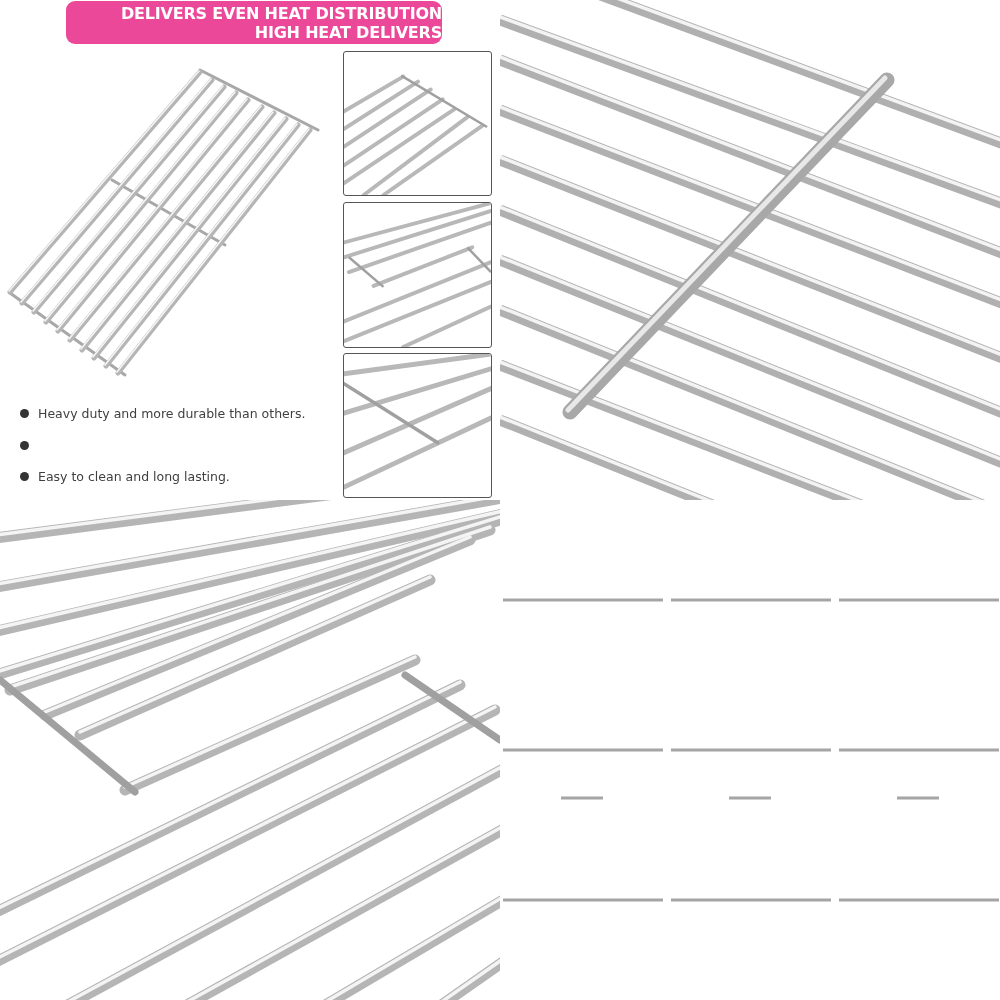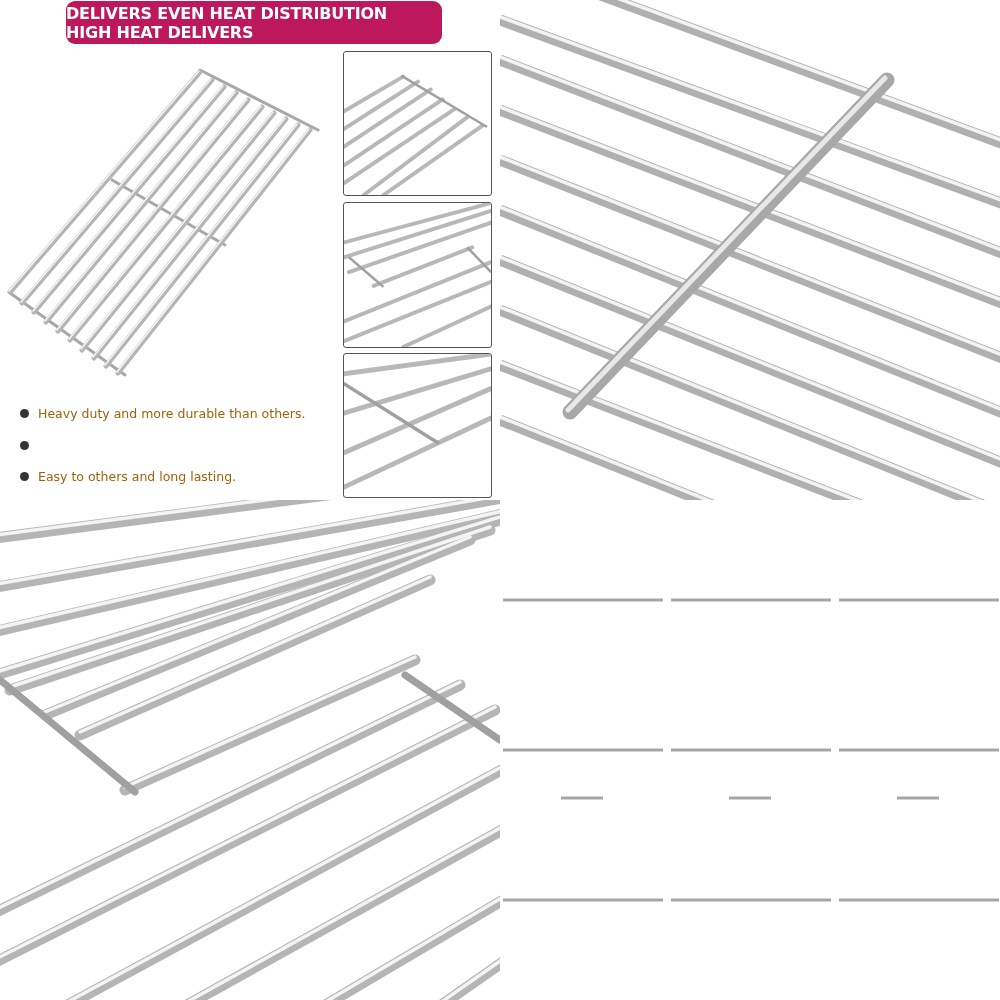--- a/index.html
+++ b/index.html
@@ -7,43 +7,43 @@
     body { position: relative; font-family: "Liberation Sans", sans-serif; }
 
     .quad { position: absolute; width: 500px; height: 500px; overflow: hidden; background: #fff; }
     .q-tl { left: 0; top: 0; }
     .q-tr { left: 500px; top: 0; }
     .q-bl { left: 0; top: 500px; }
     .q-br { left: 500px; top: 500px; }
 
     .banner {
       position: absolute; left: 66px; top: 1px; width: 376px; height: 43px;
-      background: #be185d; border-radius: 9px;
-      color: #ffffff; text-align: left;
+      background: #ec4899; border-radius: 9px;
+      color: #ffffff; text-align: right;
       font-family: "DejaVu Sans", sans-serif; font-weight: bold;
       font-size: 16px; line-height: 19px; padding-top: 3px;
       letter-spacing: -0.2px;
     }
     .banner span { display: block; }
 
     .main-grate { position: absolute; left: 0; top: 60px; width: 330px; height: 330px; }
 
     .thumb {
       position: absolute; left: 343px; width: 149px; border: 1.5px solid #555;
       border-radius: 3px; overflow: hidden; background: #fff;
     }
     .thumb-1 { top: 51px; height: 145px; }
     .thumb-2 { top: 202px; height: 146px; }
     .thumb-3 { top: 353px; height: 145px; }
     .thumb svg { position: absolute; left: 0; top: 0; width: 100%; height: 100%; }
 
     .features { position: absolute; left: 20px; top: 398px; list-style: none; }
     .features li {
       display: flex; align-items: center; height: 31.5px;
-      font-size: 12.5px; color: #a16207;
+      font-size: 12.5px; color: #404040;
       font-family: "DejaVu Sans", sans-serif;
     }
     .bullet {
       display: inline-block; width: 9px; height: 9px; border-radius: 50%;
       background: #333; margin-right: 9px; flex-shrink: 0;
     }
     svg.full { position: absolute; left: 0; top: 0; width: 500px; height: 500px; }
   </style>
 </head>
 <body>
@@ -149,21 +149,21 @@
   <ul class="features">
     <li>
       <span class="bullet"></span>
       <span>Heavy duty and more durable than others.</span>
     </li>
     <li>
       <span class="bullet"></span>
     </li>
     <li>
       <span class="bullet"></span>
-      <span>Easy to others and long lasting.</span>
+      <span>Easy to clean and long lasting.</span>
     </li>
   </ul>
 </div>
 
 <div class="quad q-tr">
   <svg class="full" viewBox="0 0 500 500">
     <g stroke-linecap="butt">
       <g stroke="#b0b0b0" stroke-width="11">
         <line x1="60" y1="-20" x2="520" y2="150"></line>
         <line x1="0" y1="20" x2="520" y2="210"></line>

